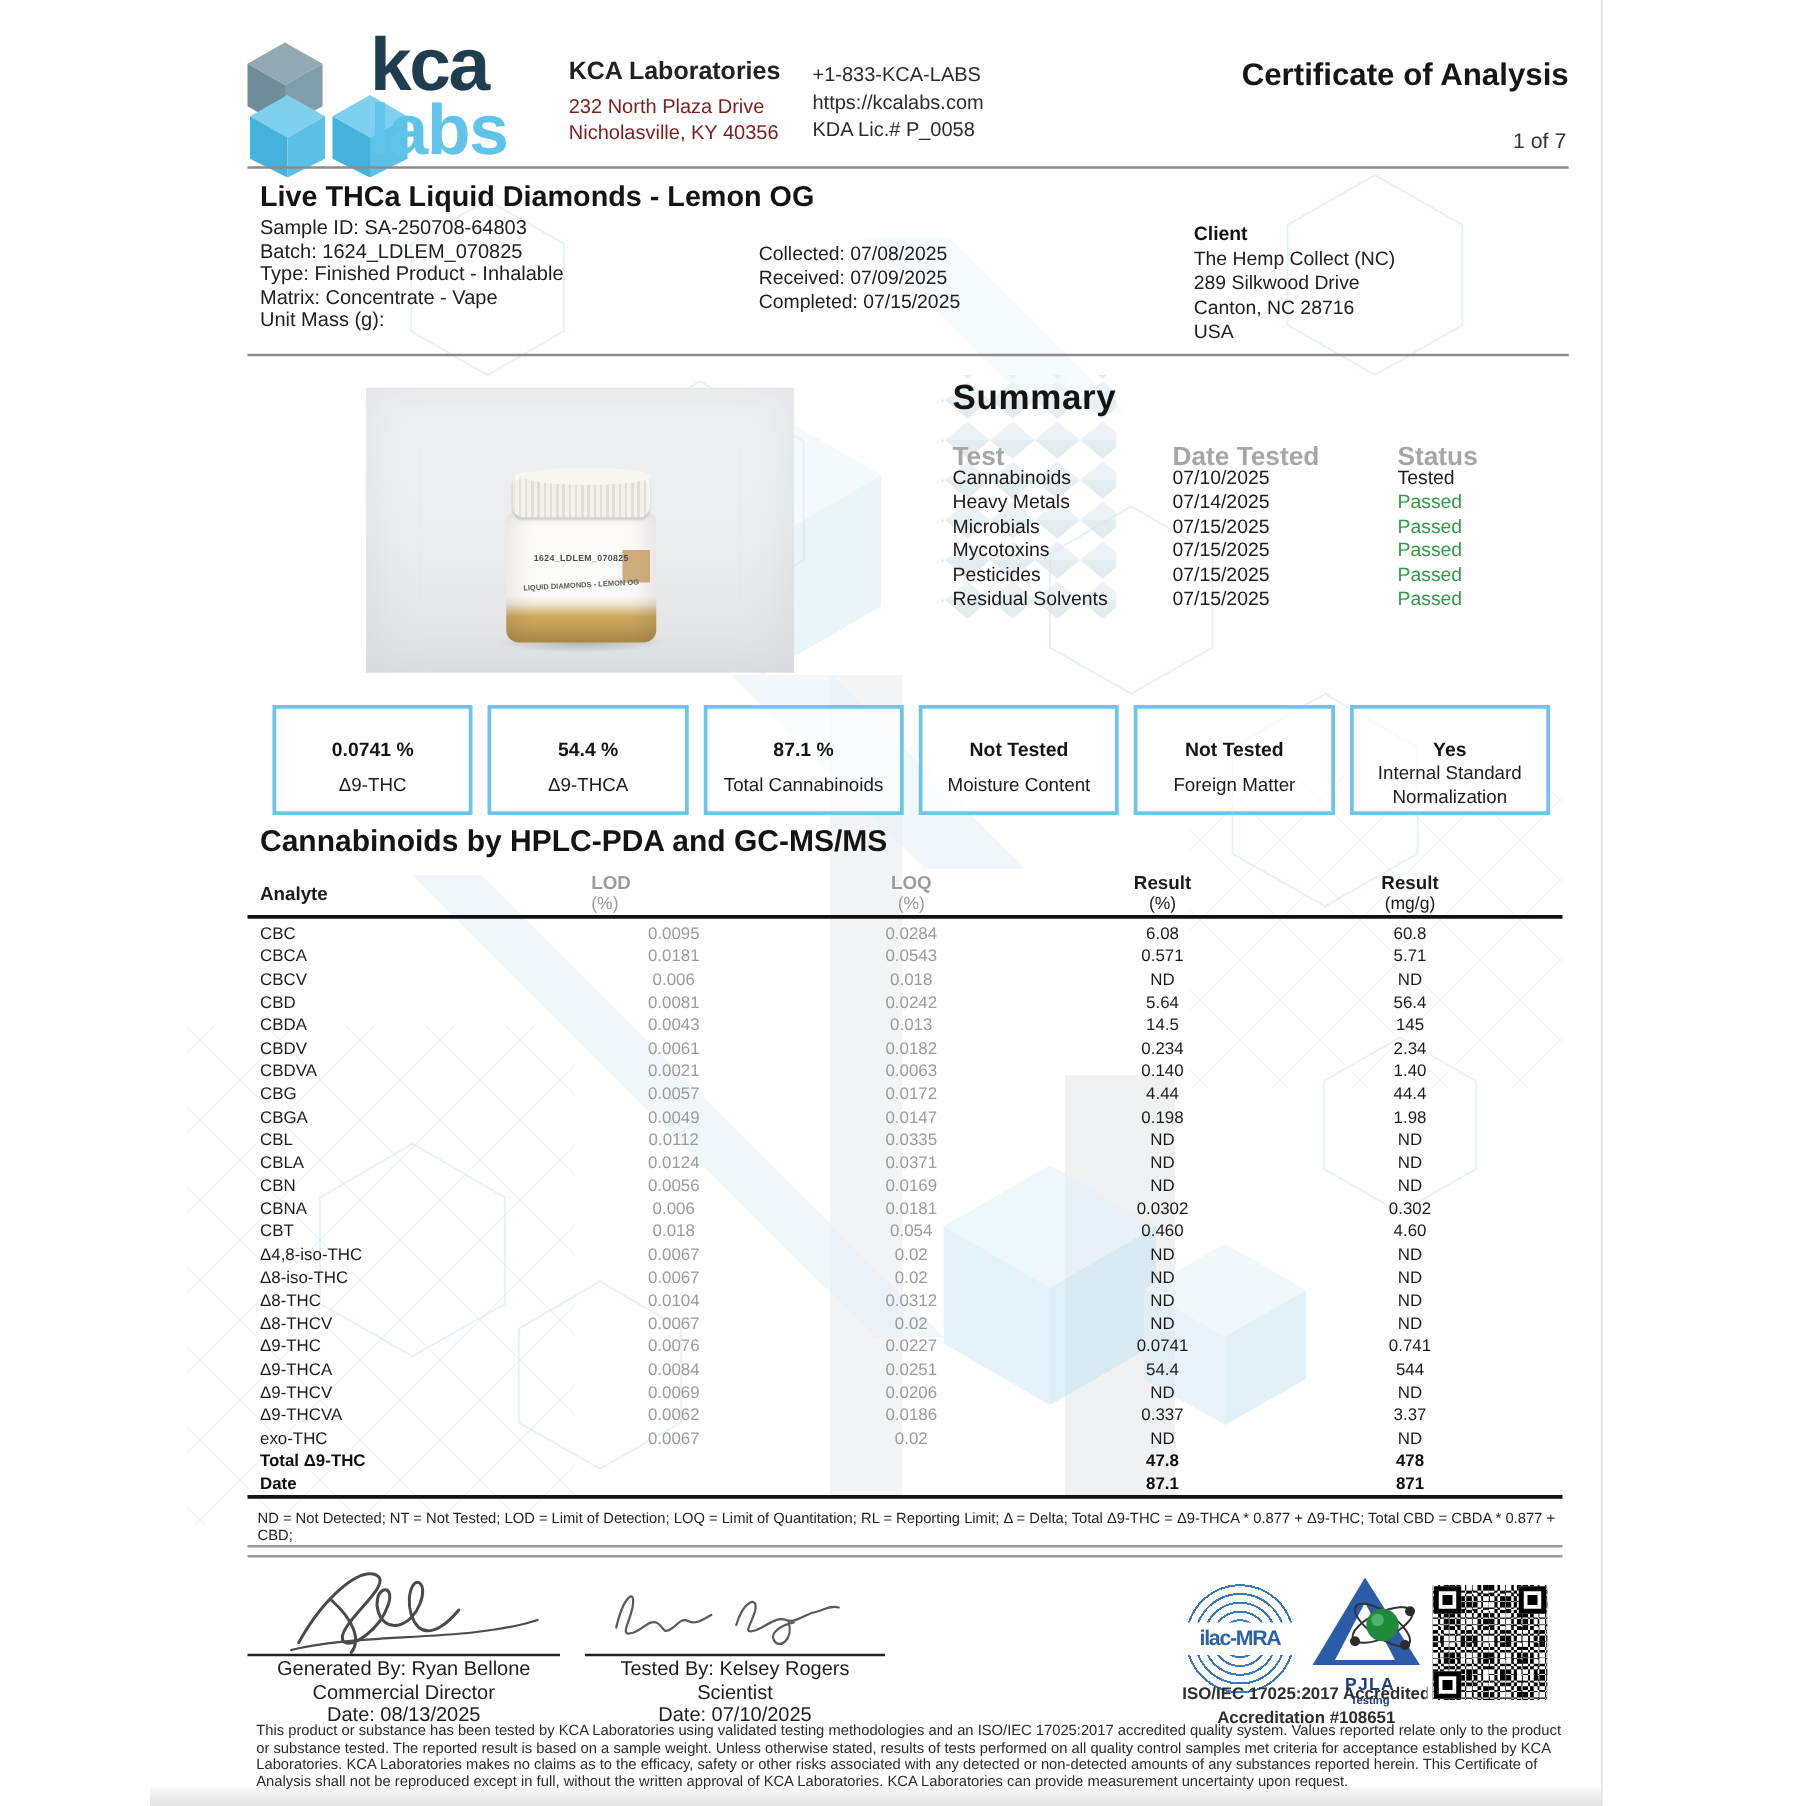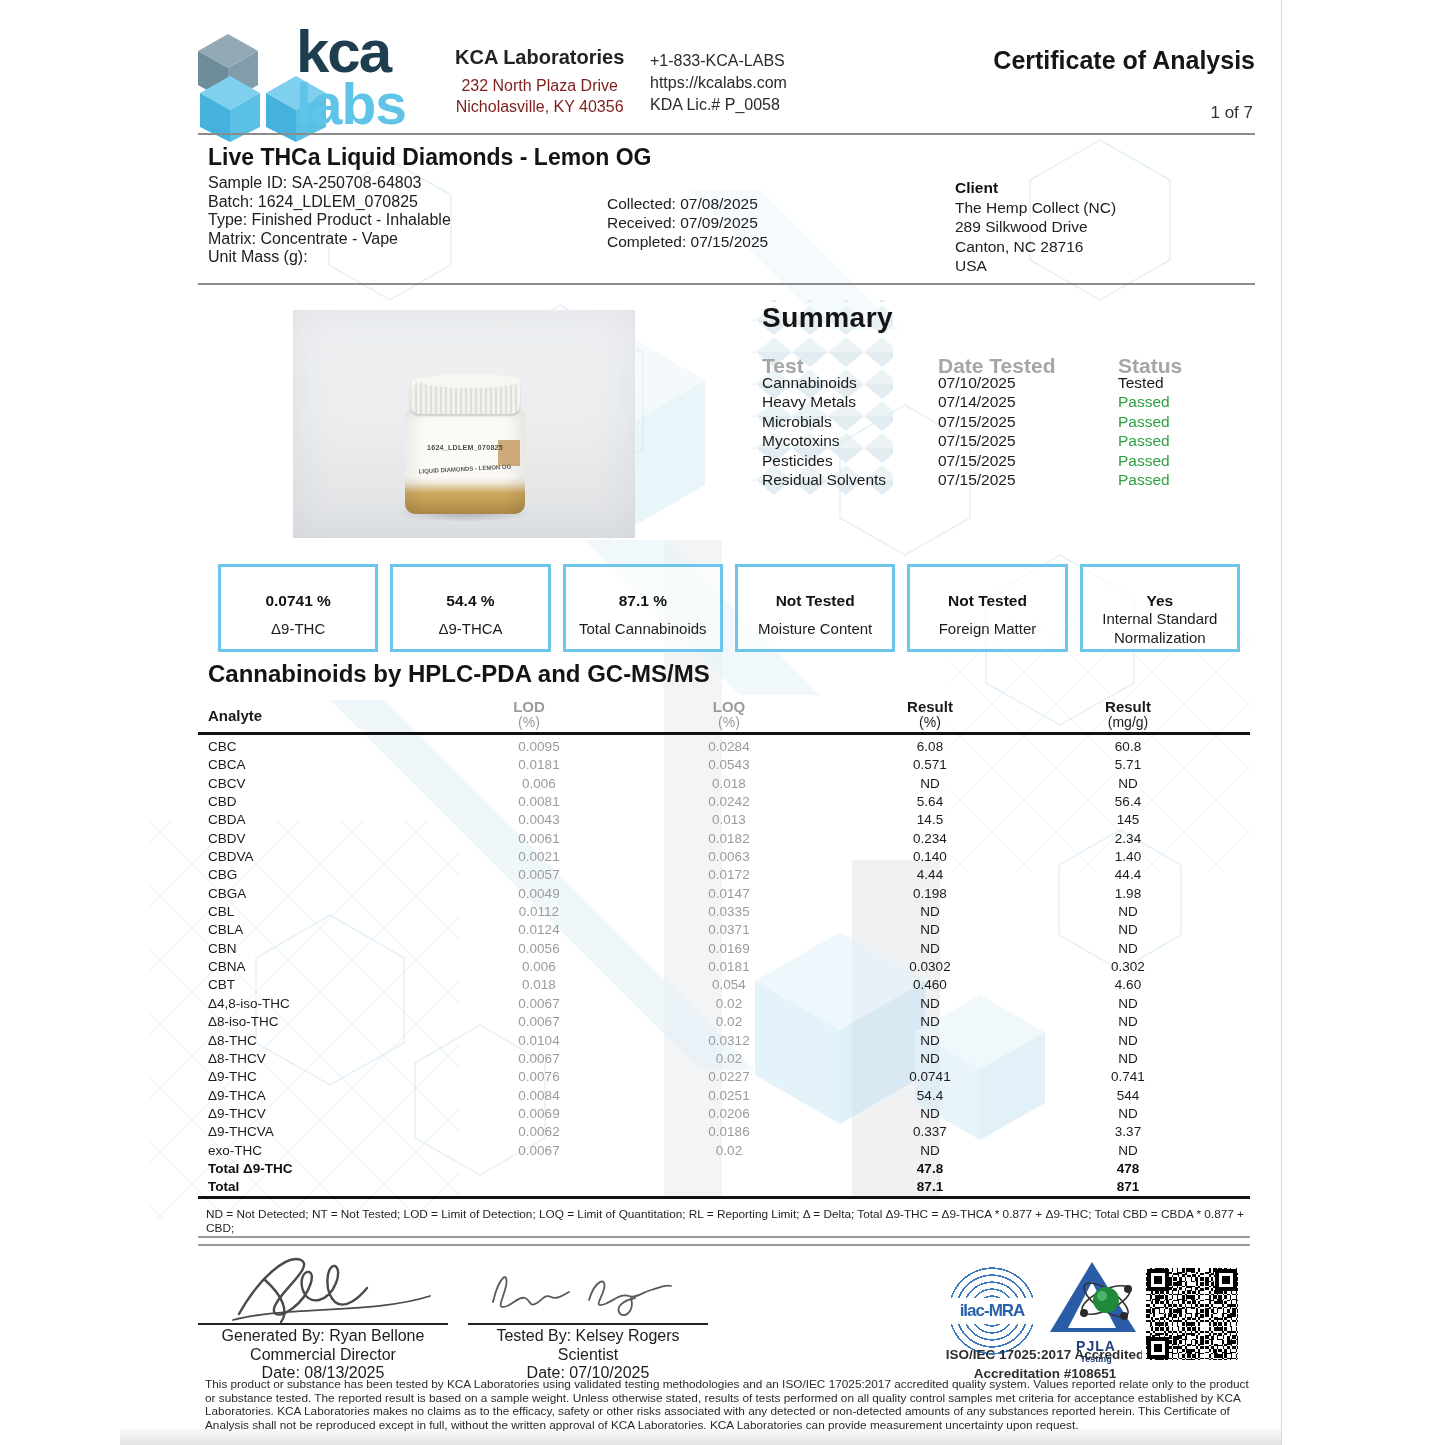--- a/index.html
+++ b/index.html
@@ -6,21 +6,21 @@
   #page{position:relative;width:1445px;height:1445px;background:#fff;overflow:hidden;
         font-family:"Liberation Sans",sans-serif;color:#1c1c1c;}
   .abs{position:absolute;}
   .wm{position:absolute;left:0;top:0;z-index:0;pointer-events:none;}
   .z{z-index:2;}
   
   .logo-cubes{left:188px;top:30px;}
   .logo-text{left:296px;top:22px;line-height:1;}
   .logo-kca{font-size:60px;font-weight:bold;color:#1e3d4f;letter-spacing:-2px;}
   .logo-labs{font-size:57px;font-weight:bold;color:#5fc4e8;letter-spacing:-1px;margin-top:-6px;}
-  .lab-block{left:455px;top:46px;text-align:center;}
+  .lab-block{left:455px;top:46px;}
   .lab-name{font-size:20px;font-weight:bold;color:#222;margin-bottom:6px;}
   .lab-line{font-size:16px;color:#7f1d1d;line-height:21px;}
   .contact-block{left:650px;top:50px;}
   .contact-line{font-size:16px;color:#2b2b2b;line-height:22px;}
   .cert-title{right:190px;top:46px;font-size:25px;font-weight:bold;color:#161616;}
   .page-num{right:192px;top:103px;font-size:17px;color:#333;}
   .rule{background:#8c8c8c;height:2px;}
   .rule-header{left:198px;top:133px;width:1057px;}
   .rule-sample{left:198px;top:283px;width:1057px;}
   
@@ -60,21 +60,21 @@
         display:flex;flex-direction:column;align-items:center;text-align:center;}
   .rbox-val{margin-top:25px;font-size:15.5px;font-weight:bold;color:#141414;}
   .rbox-label{margin-top:auto;margin-bottom:10px;font-size:15px;color:#1c1c1c;line-height:1.25;padding:0 3px;}
   
   .cb-title{left:208px;top:660px;font-size:24px;font-weight:bold;color:#141414;}
   .cb-head{left:198px;top:698px;width:1052px;height:34px;font-size:15px;}
   .cb-head span{position:absolute;}
   .h-analyte{left:10px;top:9px;font-weight:bold;color:#1a1a1a;}
   .h-gray{color:#9b9b9b;font-weight:bold;}
   .h-blk{color:#1a1a1a;font-weight:bold;}
-  .colc-lod{left:261px;width:140px;text-align:center;}
+  .colc-lod{left:275px;width:140px;}
   .colc-loq{left:461px;width:140px;text-align:center;}
   .colc-pct{left:642px;width:180px;text-align:center;}
   .colc-mg{left:840px;width:180px;text-align:center;}
   .sub{top:16px;font-weight:normal;font-size:14px;}
   .rule-thick-top{left:198px;top:732px;width:1052px;height:3px;background:#111;}
   .cb-rows{left:198px;top:738px;width:1052px;}
   .t-row{position:relative;height:18.35px;font-size:13.5px;}
   .t-row span{position:absolute;line-height:18.35px;}
   .c-analyte{left:10px;color:#1b1b1b;}
   .c-lod{left:271px;width:140px;text-align:center;color:#9b9b9b;}
@@ -524,21 +524,21 @@
 
       <div class="t-row row-bold">
         <span class="c-analyte">Total Δ9-THC</span>
         <span class="c-lod"></span>
         <span class="c-loq"></span>
         <span class="c-pct">47.8</span>
         <span class="c-mg">478</span>
       </div>
 
       <div class="t-row row-bold">
-        <span class="c-analyte">Total</span>
+        <span class="c-analyte">Date</span>
         <span class="c-lod"></span>
         <span class="c-loq"></span>
         <span class="c-pct">87.1</span>
         <span class="c-mg">871</span>
       </div>
     </div>
 
   <div class="abs z rule-thick-bot"></div>
   <div class="abs z footnote">ND = Not Detected; NT = Not Tested; LOD = Limit of Detection; LOQ = Limit of Quantitation; RL = Reporting Limit; Δ = Delta; Total Δ9-THC = Δ9-THCA * 0.877 + Δ9-THC; Total CBD = CBDA * 0.877 + CBD;</div>
   <div class="abs z rule-double"></div>

